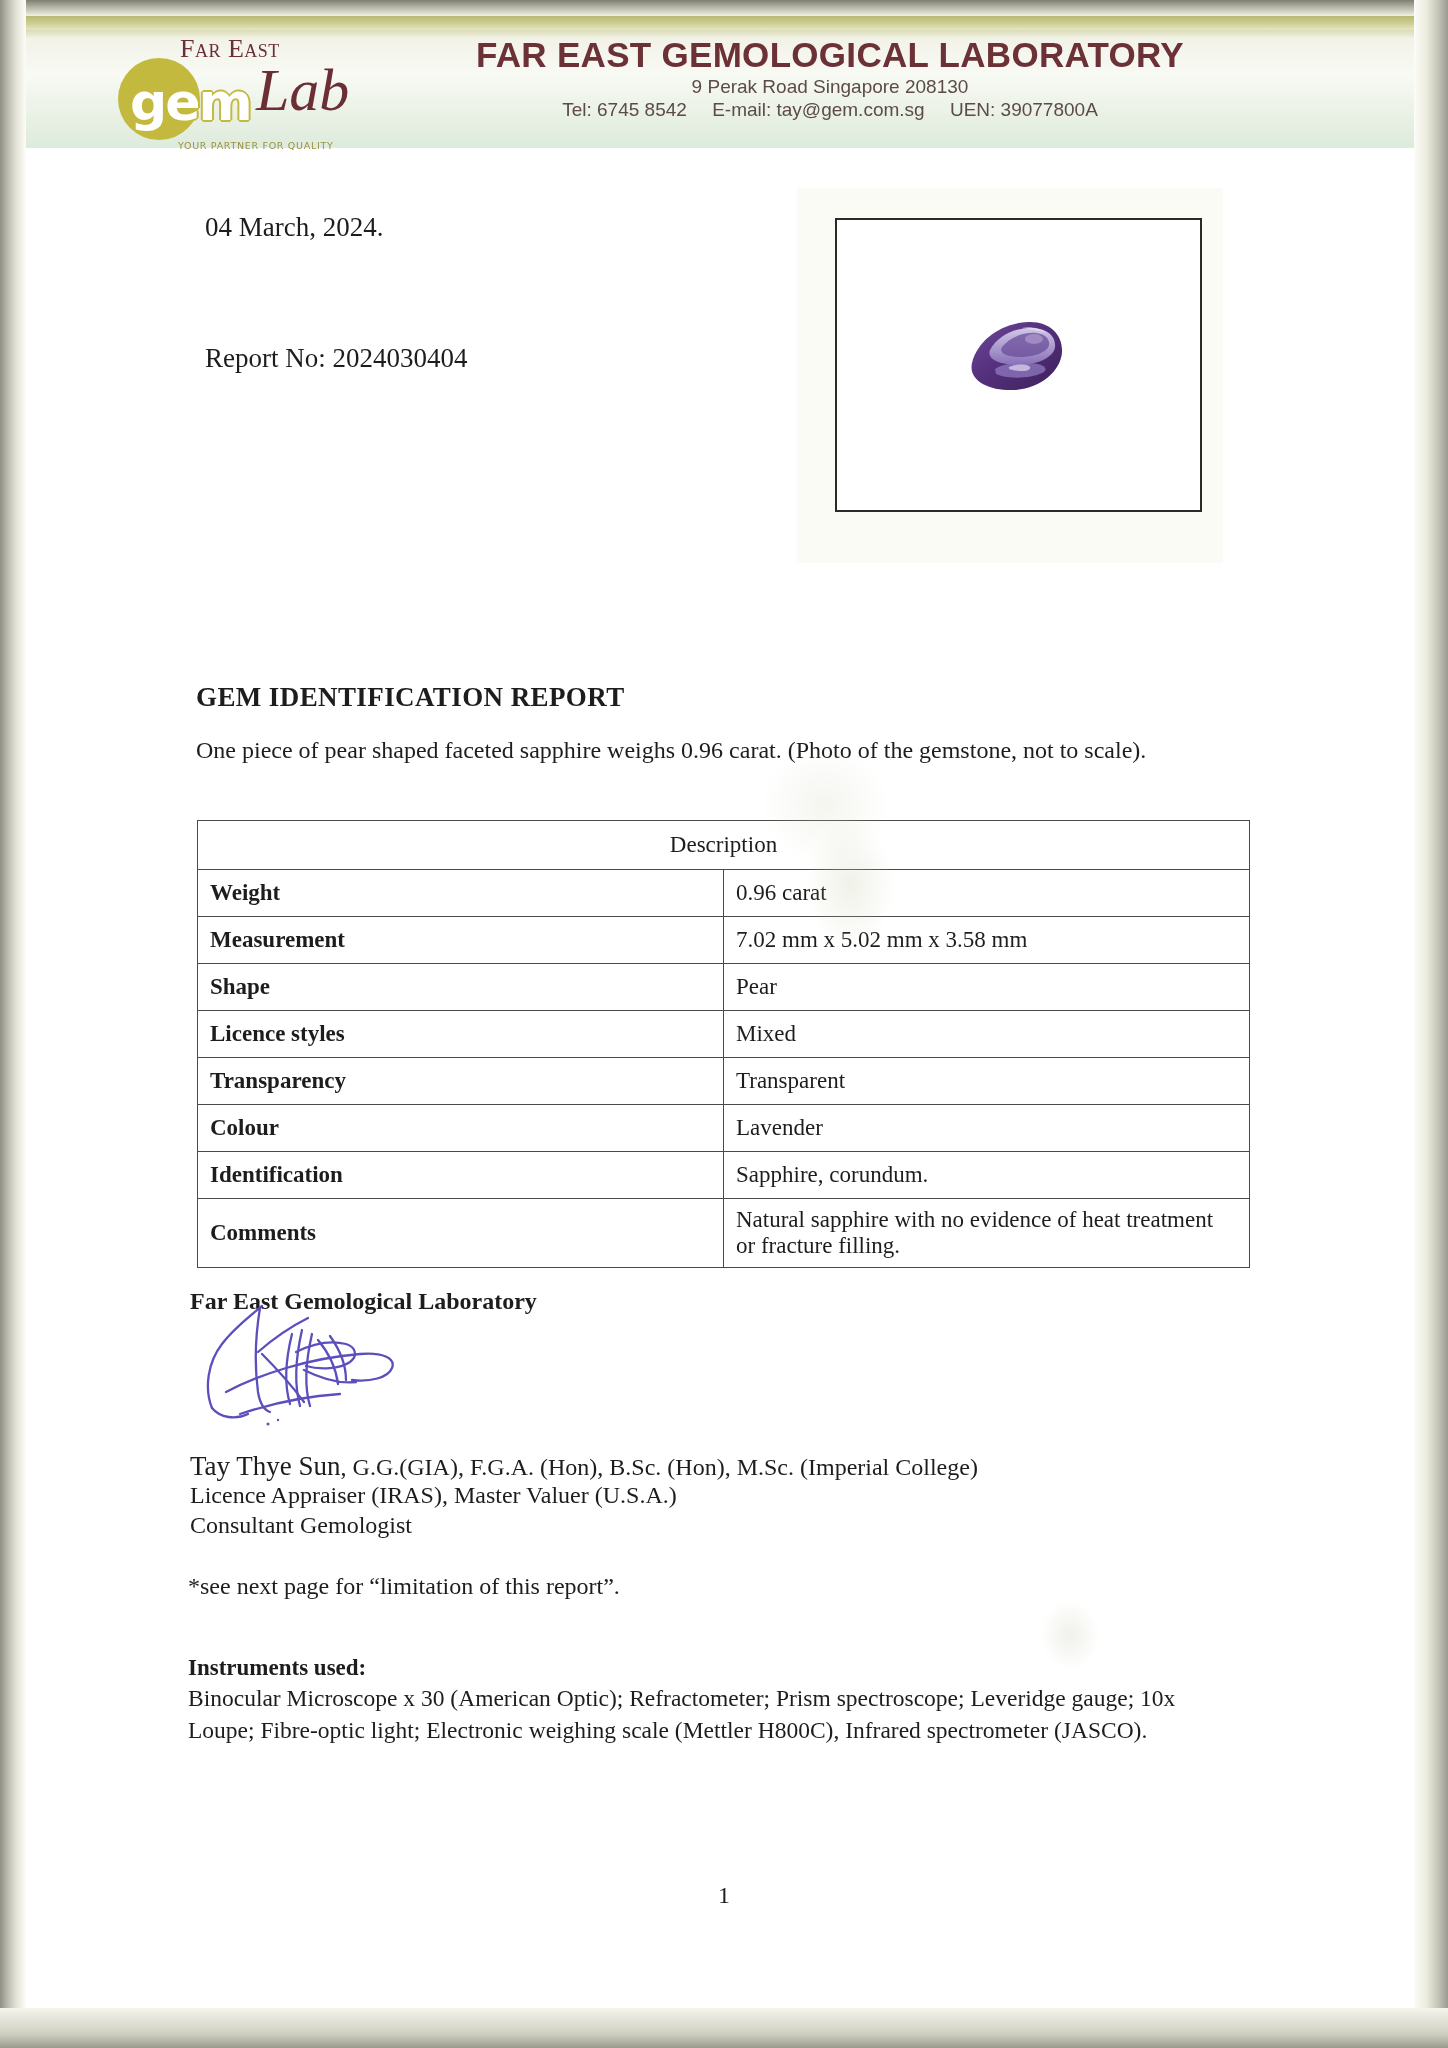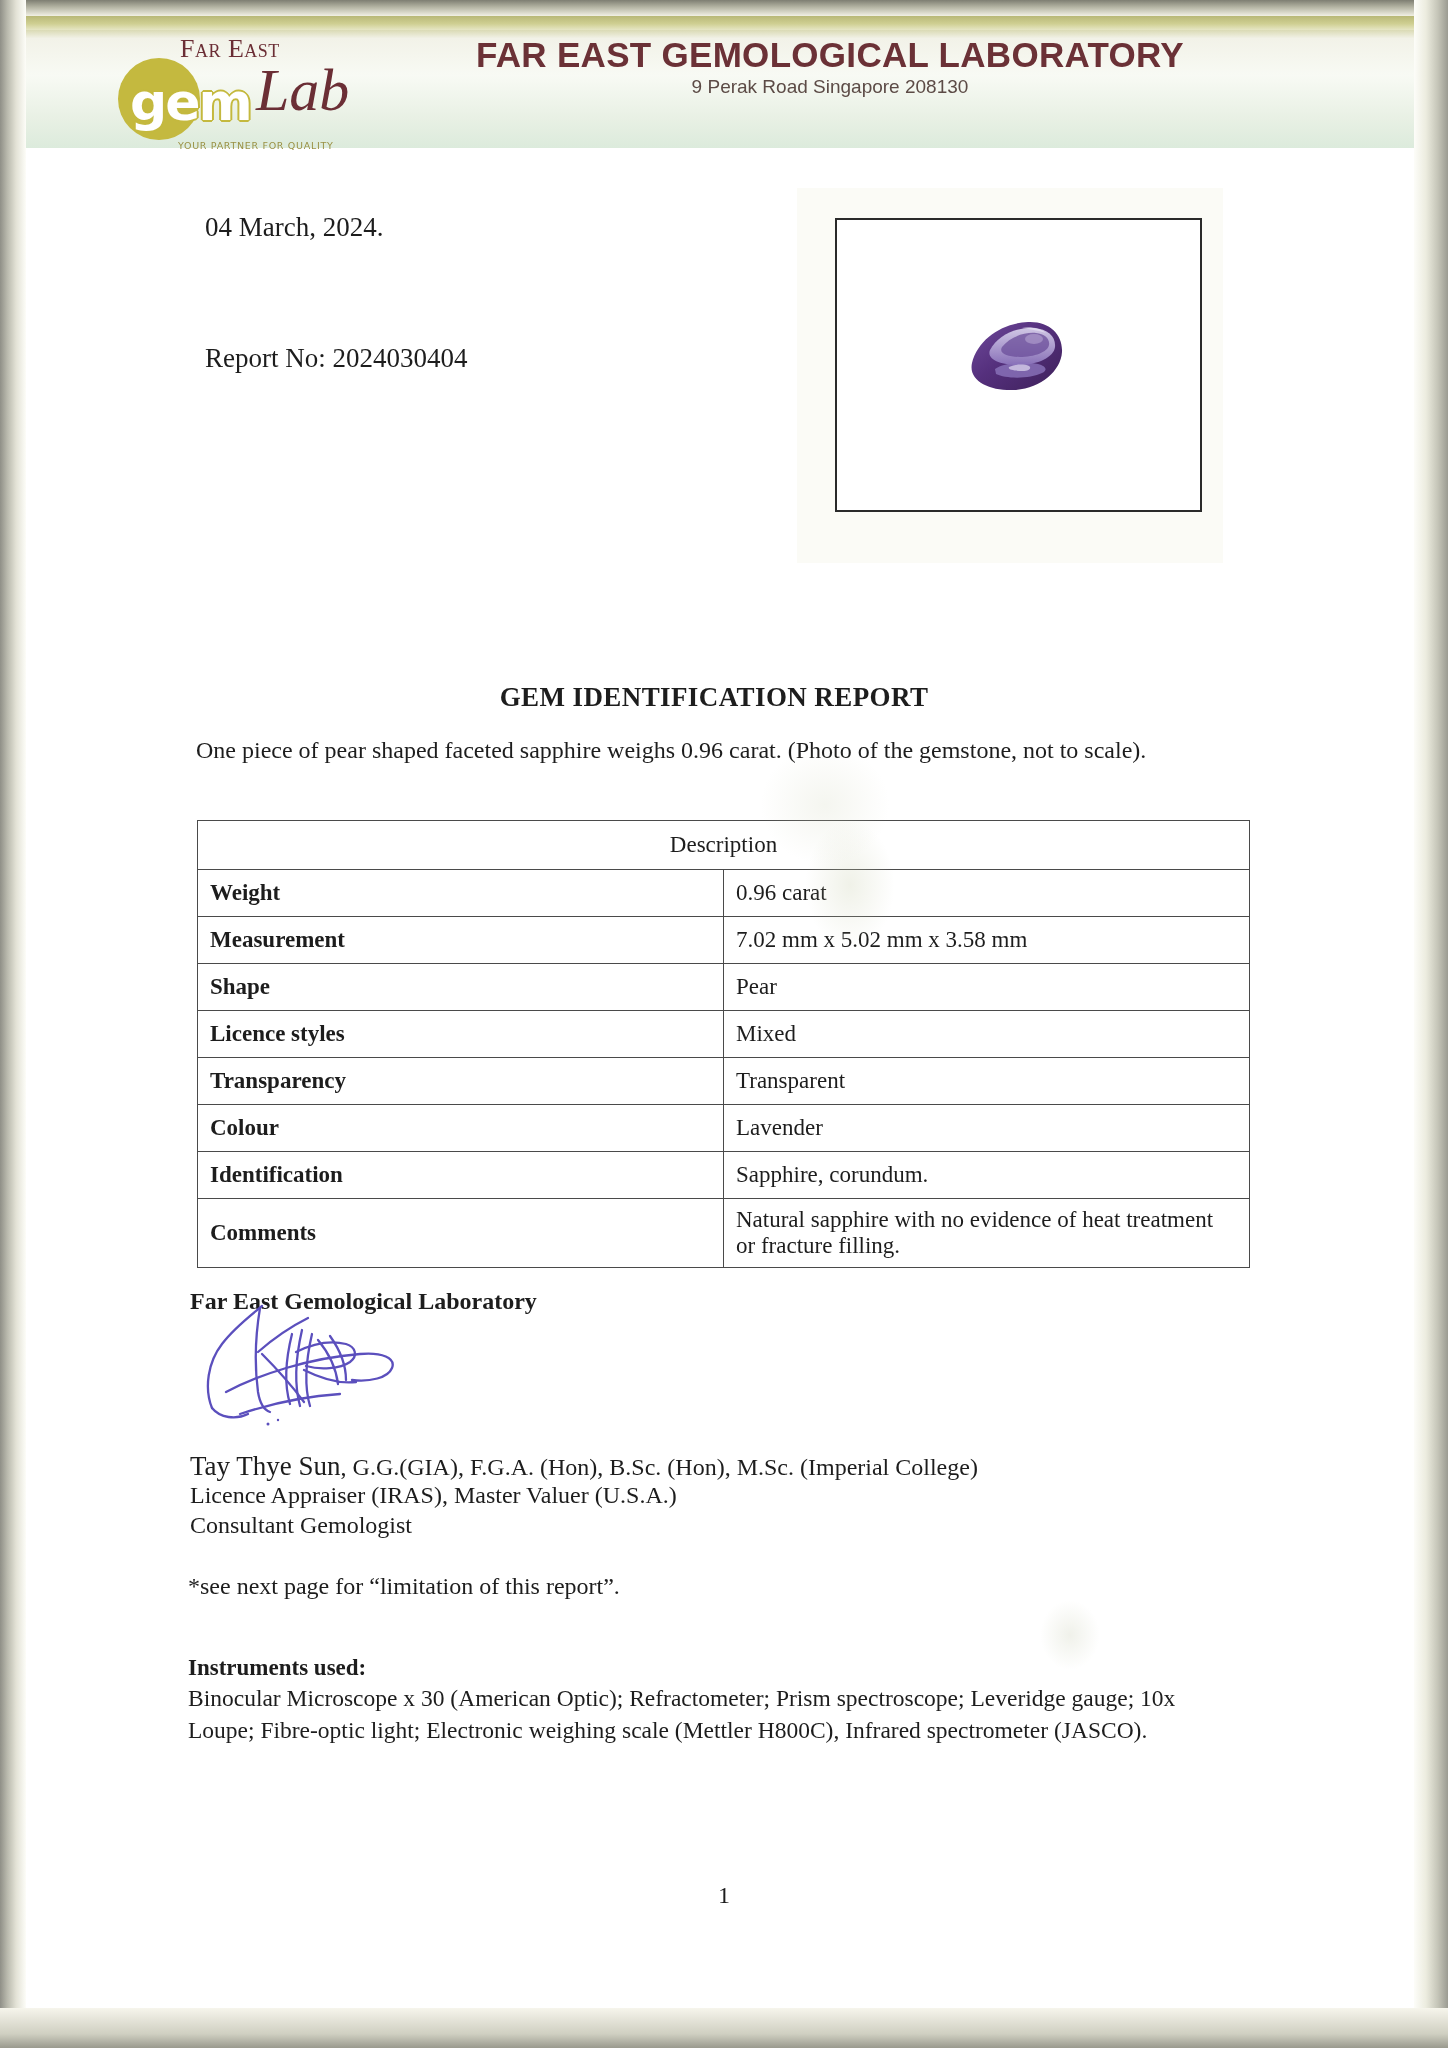--- a/index.html
+++ b/index.html
@@ -177,23 +177,23 @@
   }
   .gem {
     position: absolute;
     left: 125px; top: 97px;
     width: 105px; height: 78px;
   }
 
   
   .section-title {
     position: absolute;
-    left: 184px; top: 682px;
+    left: 196px; top: 682px;
     width: 1060px;
-    text-align: center;
+    text-align: left;
     font-size: 27px;
     font-weight: bold;
     letter-spacing: 0.4px;
   }
 
   
   .intro {
     position: absolute;
     left: 196px; top: 735px;
     width: 1025px;
@@ -312,20 +312,25 @@
   <div class="logo-wrap">
     <div class="logo-fareast">Far East</div>
     <div class="logo-circle"></div>
     <div class="logo-gem">gem</div>
     <div class="logo-lab">Lab</div>
     <div class="logo-tagline">YOUR PARTNER FOR QUALITY</div>
   </div>
 
   <div class="lab-title">FAR EAST GEMOLOGICAL LABORATORY</div>
   <div class="lab-address">9 Perak Road Singapore 208130</div>
+  <div class="lab-contact">
+    <span>Tel: 6745 8542</span>
+    <span>E-mail: tay@gem.com.sg</span>
+    <span>UEN: 39077800A</span>
+  </div>
 
   <div class="report-date">04 March, 2024.</div>
   <div class="report-no">Report No: 2024030404</div>
 
   <div class="photo-outer"></div>
   <div class="photo-frame">
     <svg class="gem" viewBox="0 0 105 78">
       <defs>
         <linearGradient id="gemBody" x1="0" y1="0" x2="1" y2="1">
           <stop offset="0%" stop-color="#6f4a9b"></stop>

